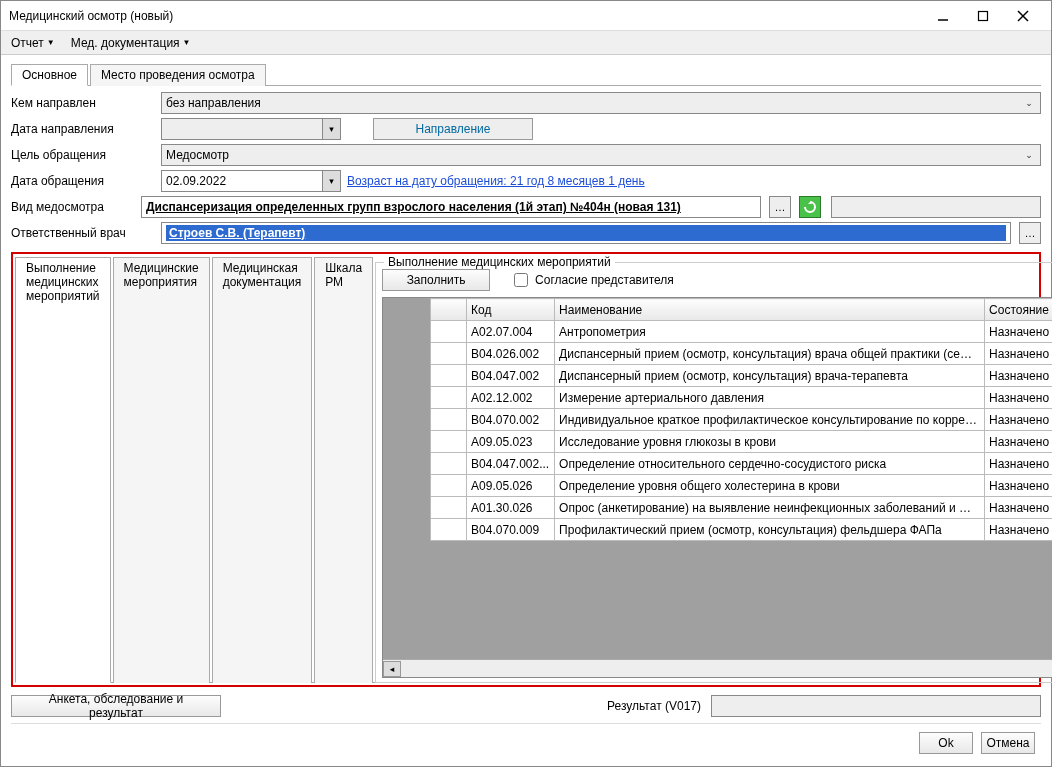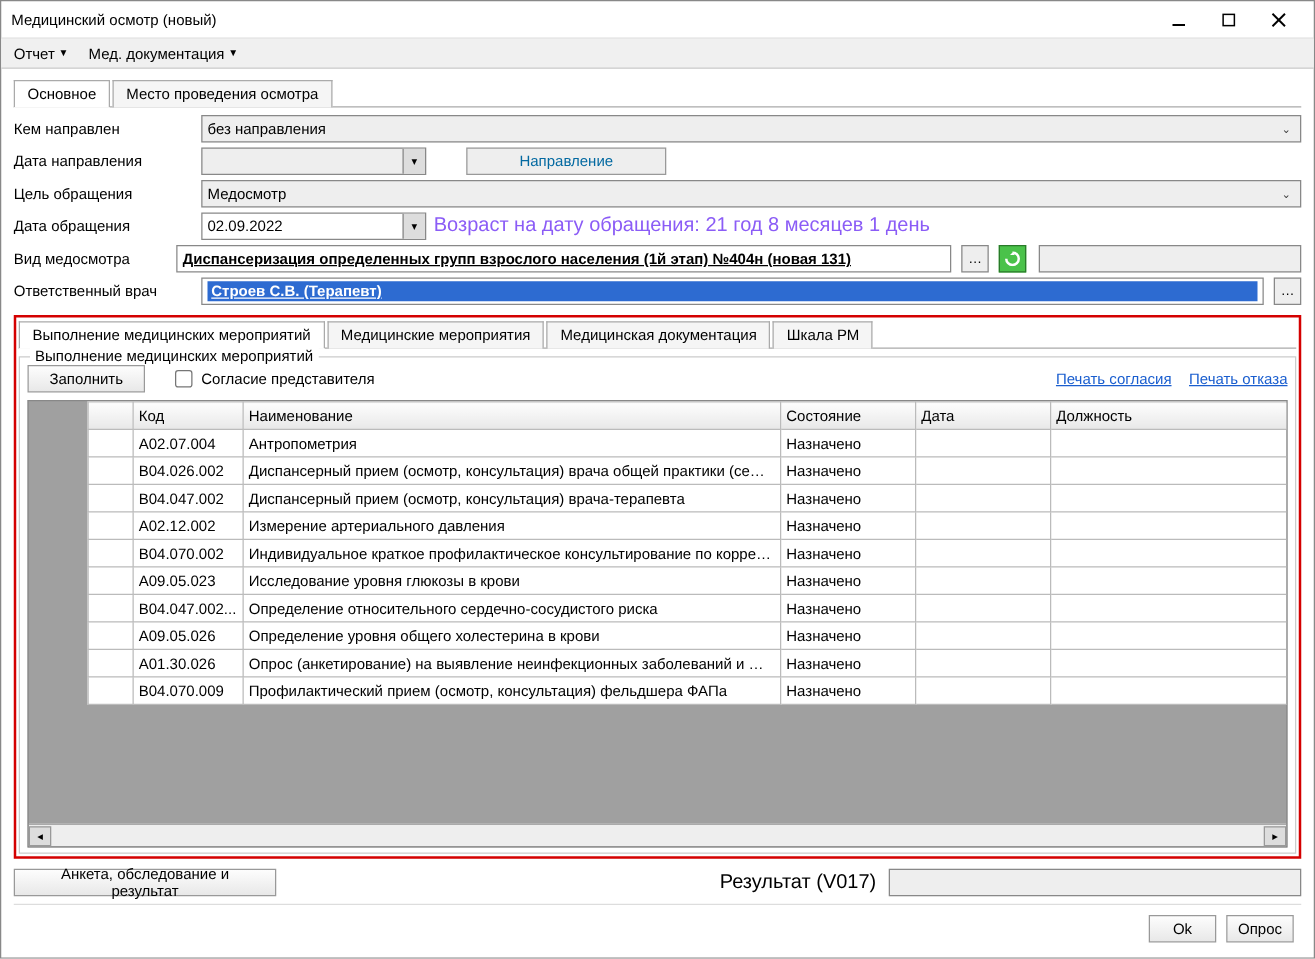--- a/index.html
+++ b/index.html
@@ -23,48 +23,48 @@
   .combo { flex: 1; height: 22px; border: 1px solid #888; background: #eee; display: flex; align-items: center; padding: 0 4px; position: relative; }
   .combo-text { flex: 1; white-space: nowrap; overflow: hidden; }
   .combo-caret { width: 14px; text-align: center; font-size: 9px; color: #333; }
   .combo.white { background: #fff; }
   .date-input { width: 180px; height: 22px; border: 1px solid #888; display: flex; align-items: center; background: #eee; }
   .date-input.white { background: #fff; }
   .date-text { flex: 1; padding: 0 4px; }
   .date-btn { width: 18px; height: 20px; border-left: 1px solid #888; display: flex; align-items: center; justify-content: center; font-size: 9px; background: #ddd; }
   .btn { height: 22px; padding: 0 16px; border: 1px solid #999; background: linear-gradient(#fdfdfd,#e8e8e8); cursor: pointer; display: inline-flex; align-items: center; justify-content: center; }
   .btn.disabled { color: #0369a1; background: #eee; }
-  .age-hint { color: #8b5cf6; font-size: 16px; }
+  .age-hint { color: #1d4ed8; font-size: 12px; text-decoration: underline; }
   .exam-type-row .combo-text { font-weight: bold; text-decoration: underline; }
   .exam-type-row .ellips-btn, .doctor-row .ellips-btn { width: 22px; height: 22px; border: 1px solid #888; background: #eee; margin-left: 2px; display: flex; align-items: center; justify-content: center; cursor: pointer; font-size: 11px; }
   .green-btn { width: 22px; height: 22px; border: 1px solid #2a7a2a; background: #4ac24a; margin-left: 2px; display: flex; align-items: center; justify-content: center; }
   .doctor-row .combo-text { color: #fff; background: #2d6bd1; padding: 1px 3px; font-weight: bold; text-decoration: underline; }
   .doctor-row .combo { background: #fff; }
-  .inner-section { border: 2px solid #d40000; padding: 2px; flex: 1; display: flex; flex-direction: column; margin-top: 4px; }
+  .inner-section { border: 2px solid #d40000; padding: 2px; flex: 1; display: flex; flex-direction: row; margin-top: 4px; }
   .inner-tabs { display: flex; border-bottom: 1px solid #aaa; }
   .inner-tab { padding: 3px 10px; border: 1px solid #aaa; border-bottom: none; margin-right: 2px; background: #f5f5f5; cursor: pointer; position: relative; top: 1px; font-size: 12px; }
   .inner-tab.active { background: #fff; border-bottom: 1px solid #fff; }
   .group-box { border: 1px solid #ccc; padding: 6px 6px 4px 6px; margin-top: 6px; flex: 1; display: flex; flex-direction: column; position: relative; }
   .group-label { position: absolute; top: -8px; left: 8px; background: #fff; padding: 0 4px; font-size: 12px; }
   .toolbar-row { display: flex; align-items: center; margin-bottom: 6px; }
   .chk { display: flex; align-items: center; gap: 4px; margin-left: 20px; }
   .chk input { width: 14px; height: 14px; }
   .link-row { margin-left: auto; display: flex; gap: 14px; }
   .link { color: #1a5ecf; text-decoration: underline; cursor: pointer; }
   .grid { flex: 1; border: 1px solid #888; background: #a0a0a0; overflow: hidden; display: flex; flex-direction: column; position: relative; }
   table { width: 1010px; border-collapse: collapse; background: #fff; table-layout: fixed; }
   th, td { border: 1px solid #bbb; padding: 3px 4px; font-size: 12px; text-align: left; white-space: nowrap; overflow: hidden; text-overflow: ellipsis; height: 22px; }
   th { background: linear-gradient(#fdfdfd,#e8e8e8); font-weight: normal; }
   col.m{width:36px} col.c{width:88px} col.n{width:430px} col.s{width:108px} col.d{width:108px} col.p{width:240px}
   .grid-scroll { flex: 1; overflow: hidden; padding-left: 47px; }
   .h-scroll { height: 18px; background: #eee; border-top: 1px solid #aaa; display: flex; align-items: center; }
   .h-scroll .s-btn { width: 18px; height: 16px; border: 1px solid #999; background: #ddd; display: flex; align-items: center; justify-content: center; font-size: 9px; }
   .h-scroll .track { flex: 1; }
   .bottom-bar-1 { display: flex; align-items: center; margin-top: 8px; gap: 10px; }
-  .result-label { margin-left: auto; font-size: 16px; }
+  .result-label { margin-left: auto; font-size: 12px; }
   .result-field { width: 330px; height: 22px; border: 1px solid #888; background: #eee; }
   .bottom-bar-2 { display: flex; justify-content: flex-end; gap: 8px; padding: 8px 6px; border-top: 1px solid #ddd; margin-top: 6px; }
   .btn.primary { width: 54px; }
   .after-combo-space { width: 210px; height: 22px; border: 1px solid #888; background: #eee; margin-left:4px;}
 </style>
 </head>
 <body>
 
 <div class="window">
 
@@ -183,21 +183,21 @@
         <div class="inner-tab active">Выполнение медицинских мероприятий</div>
         <div class="inner-tab">Медицинские мероприятия</div>
         <div class="inner-tab">Медицинская документация</div>
         <div class="inner-tab">Шкала РМ</div>
       </div>
 
       <div class="group-box">
         <div class="group-label">Выполнение медицинских мероприятий</div>
 
         <div class="toolbar-row">
-          <button class="btn" style="width:94px">Заполнить</button>
+          <button class="btn" style="width:108px">Заполнить</button>
           <label class="chk">
             <input type="checkbox" style="">
             <span>Согласие представителя</span>
           </label>
           <div class="link-row">
             <span class="link">Печать согласия</span>
             <span class="link">Печать отказа</span>
           </div>
         </div>
 
@@ -316,17 +316,17 @@
     </div>
 
     <div class="bottom-bar-1">
       <button class="btn" style="width:210px">Анкета, обследование и результат</button>
       <span class="result-label">Результат (V017)</span>
       <div class="result-field"></div>
     </div>
 
     <div class="bottom-bar-2">
       <button class="btn primary">Ok</button>
-      <button class="btn primary">Опрос</button>
+      <button class="btn primary">Отмена</button>
     </div>
 
   </div>
 </div>
 
 </body></html>

